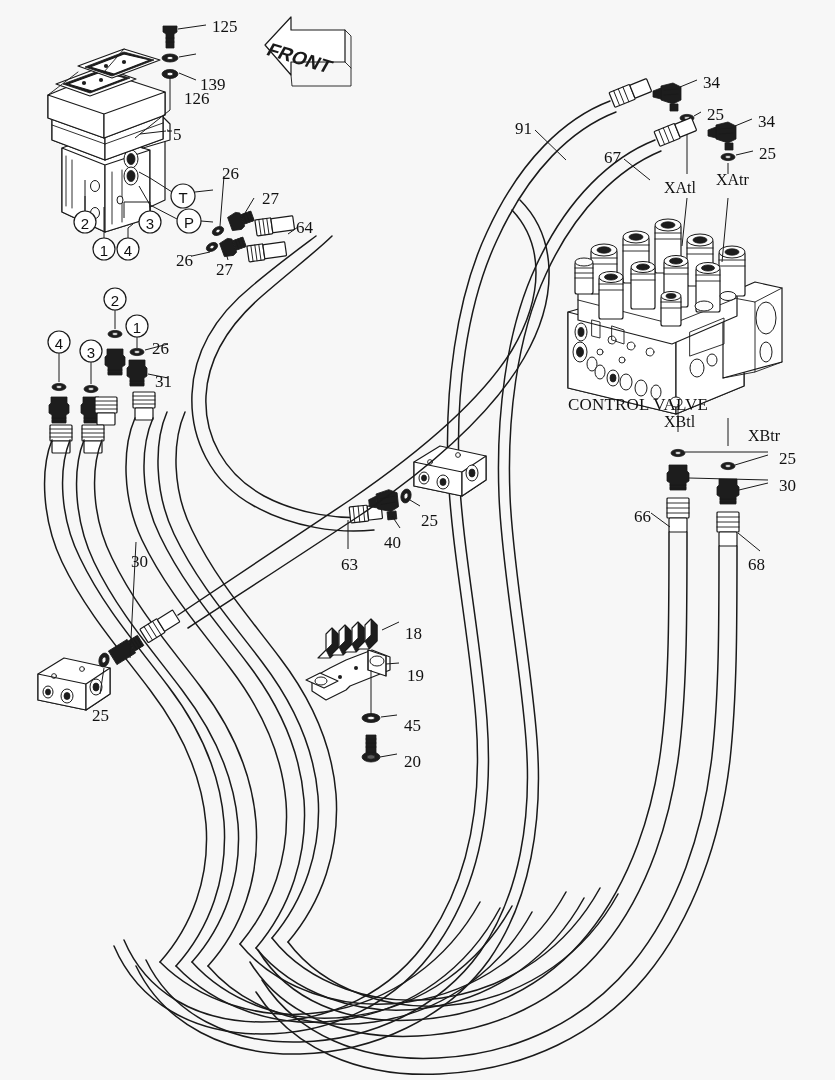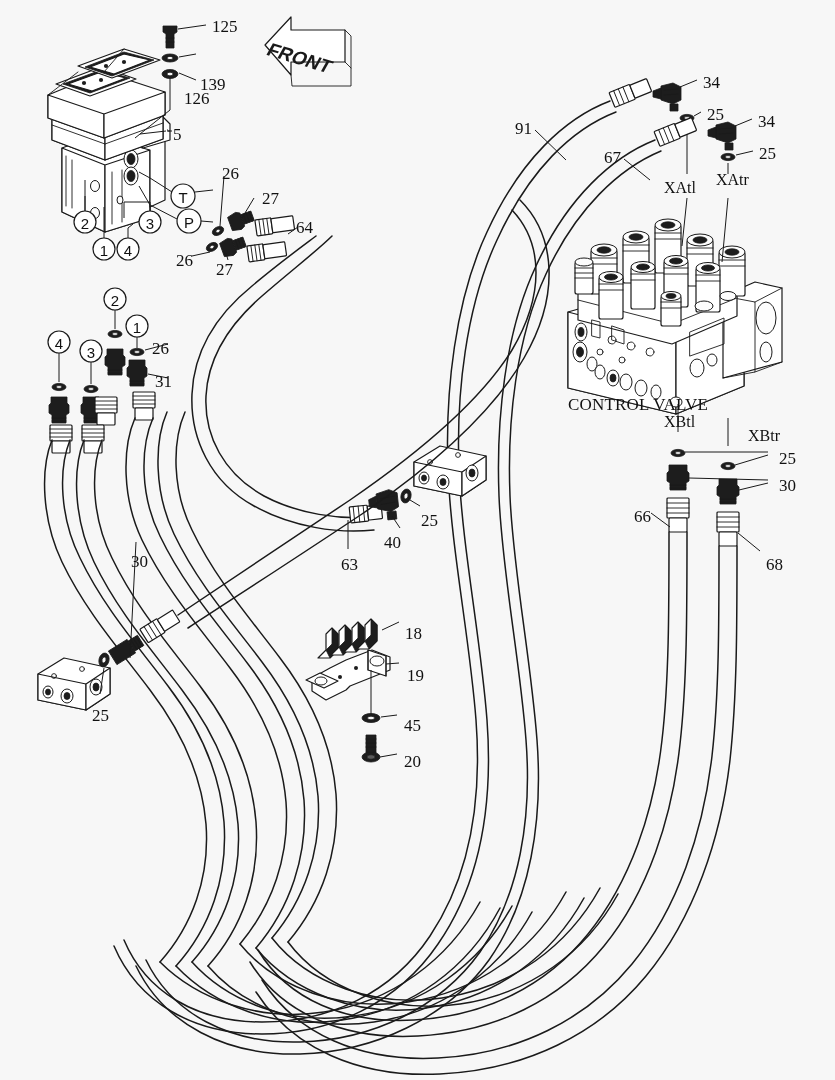--- a/index.html
+++ b/index.html
@@ -640,21 +640,21 @@
   <div class="lbl num" style="left:155px;top:373px;">31</div>
   <div class="lbl num" style="left:515px;top:120px;">91</div>
   <div class="lbl num" style="left:604px;top:149px;">67</div>
   <div class="lbl num" style="left:703px;top:74px;">34</div>
   <div class="lbl num" style="left:707px;top:106px;">25</div>
   <div class="lbl num" style="left:758px;top:113px;">34</div>
   <div class="lbl num" style="left:759px;top:145px;">25</div>
   <div class="lbl num" style="left:779px;top:450px;">25</div>
   <div class="lbl num" style="left:779px;top:477px;">30</div>
   <div class="lbl num" style="left:634px;top:508px;">66</div>
-  <div class="lbl num" style="left:766px;top:556px;text-align:right;">68</div>
+  <div class="lbl num" style="left:748px;top:556px;text-align:right;">68</div>
   <div class="lbl num" style="left:421px;top:512px;">25</div>
   <div class="lbl num" style="left:384px;top:534px;">40</div>
   <div class="lbl num" style="left:341px;top:556px;">63</div>
   <div class="lbl num" style="left:131px;top:553px;">30</div>
   <div class="lbl num" style="left:92px;top:707px;">25</div>
   <div class="lbl num" style="left:405px;top:625px;">18</div>
   <div class="lbl num" style="left:407px;top:667px;">19</div>
   <div class="lbl num" style="left:404px;top:717px;">45</div>
   <div class="lbl num" style="left:404px;top:753px;">20</div>
 </div>

